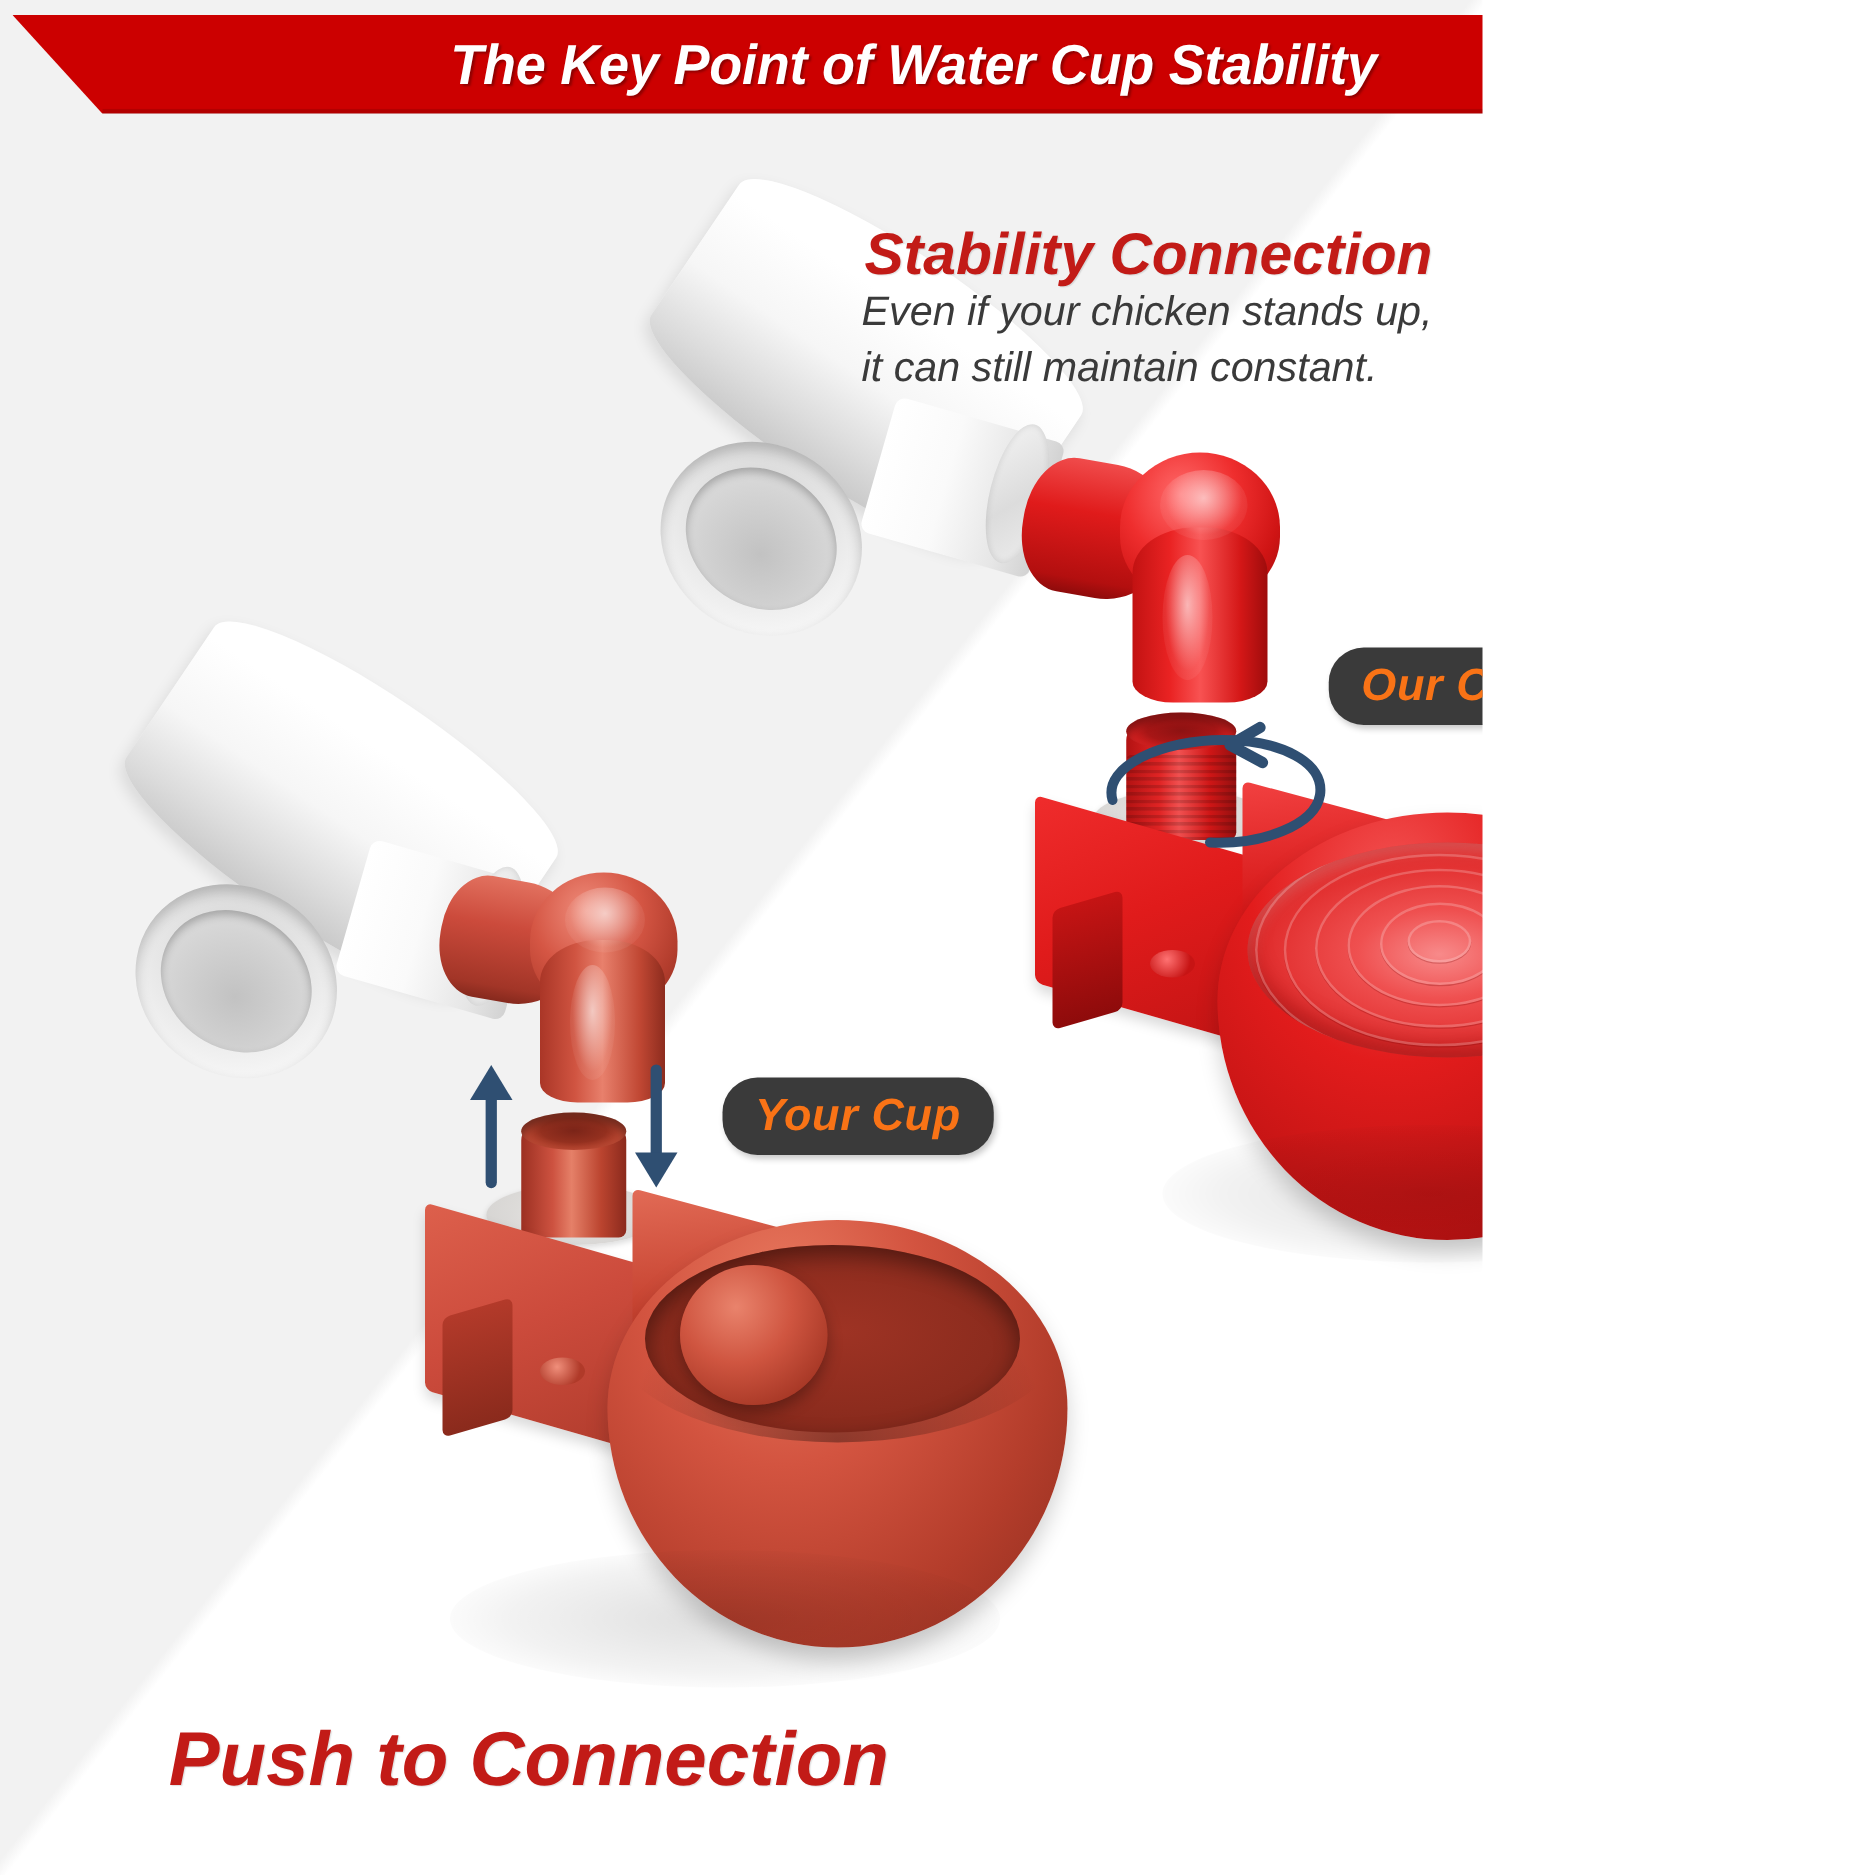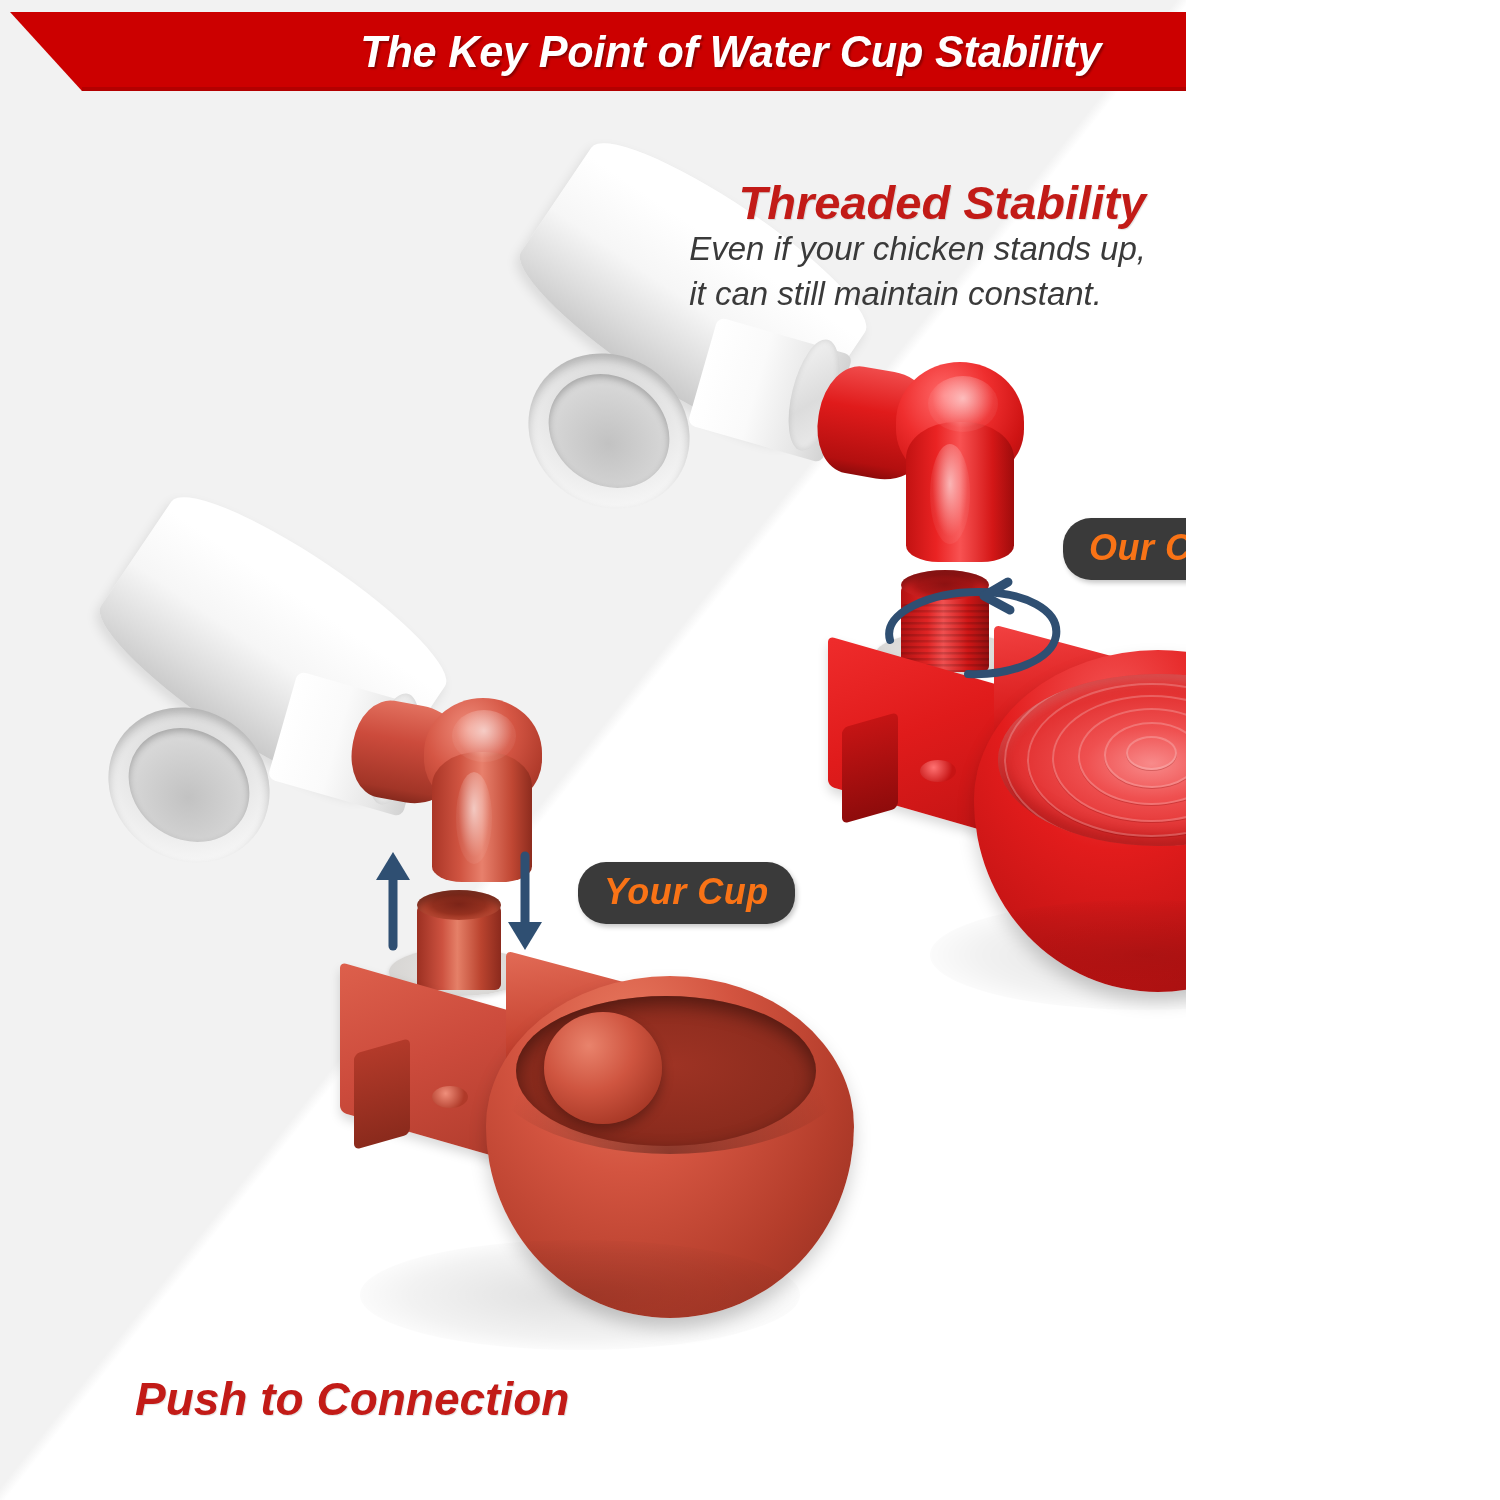--- a/index.html
+++ b/index.html
@@ -73,21 +73,21 @@
   .callout .sub {
     font-size:33px;
     font-style:italic;
     color:#3a3a3a;
     line-height:1.34;
     font-weight:500;
   }
   #callout-threaded { right:40px; top:178px; text-align:right; }
   #callout-threaded .sub { text-align:left; }
   #callout-push { left:135px; top:1375px; text-align:left; }
-  #callout-push .headline { font-size:46px; }
+  #callout-push .headline { font-size:61px; }
   #callout-push .sub { font-size:33px; margin-top:6px; white-space:nowrap; }
 
   
   .pill {
     position:absolute; z-index:35;
     background:#3a3a3a;
     border-radius:28px;
     color:#f97316;
     font-size:36px;
     font-weight:bold;
@@ -367,21 +367,21 @@
                     background:radial-gradient(ellipse at 52% 46%, #9e3324 0%, #8d2c1e 55%, #7a2518 100%);
                     box-shadow:inset 0 8px 18px rgba(0,0,0,0.40);"></div>
         <div style="position:absolute;left:58px;top:36px;width:118px;height:112px;border-radius:50%;
                     background:radial-gradient(circle at 38% 30%, #e9836c 0%, #cf5540 42%, #a63725 80%, #86291c 100%);
                     box-shadow:0 6px 12px rgba(0,0,0,0.30);"></div>
       </div>
     </div>
   </div>
 
   <div class="callout" id="callout-threaded">
-    <div class="headline">Threaded Stability</div>
+    <div class="headline">Stability Connection</div>
     <div class="sub">Even if your chicken stands up,</div>
     <div class="sub">it can still maintain constant.</div>
   </div>
 
   <div class="callout" id="callout-push">
     <div class="headline">Push to Connection</div>
   </div>
 
   <div class="pill" id="pill-our">Our Cup</div>
   <div class="pill" id="pill-other">Your Cup</div>

